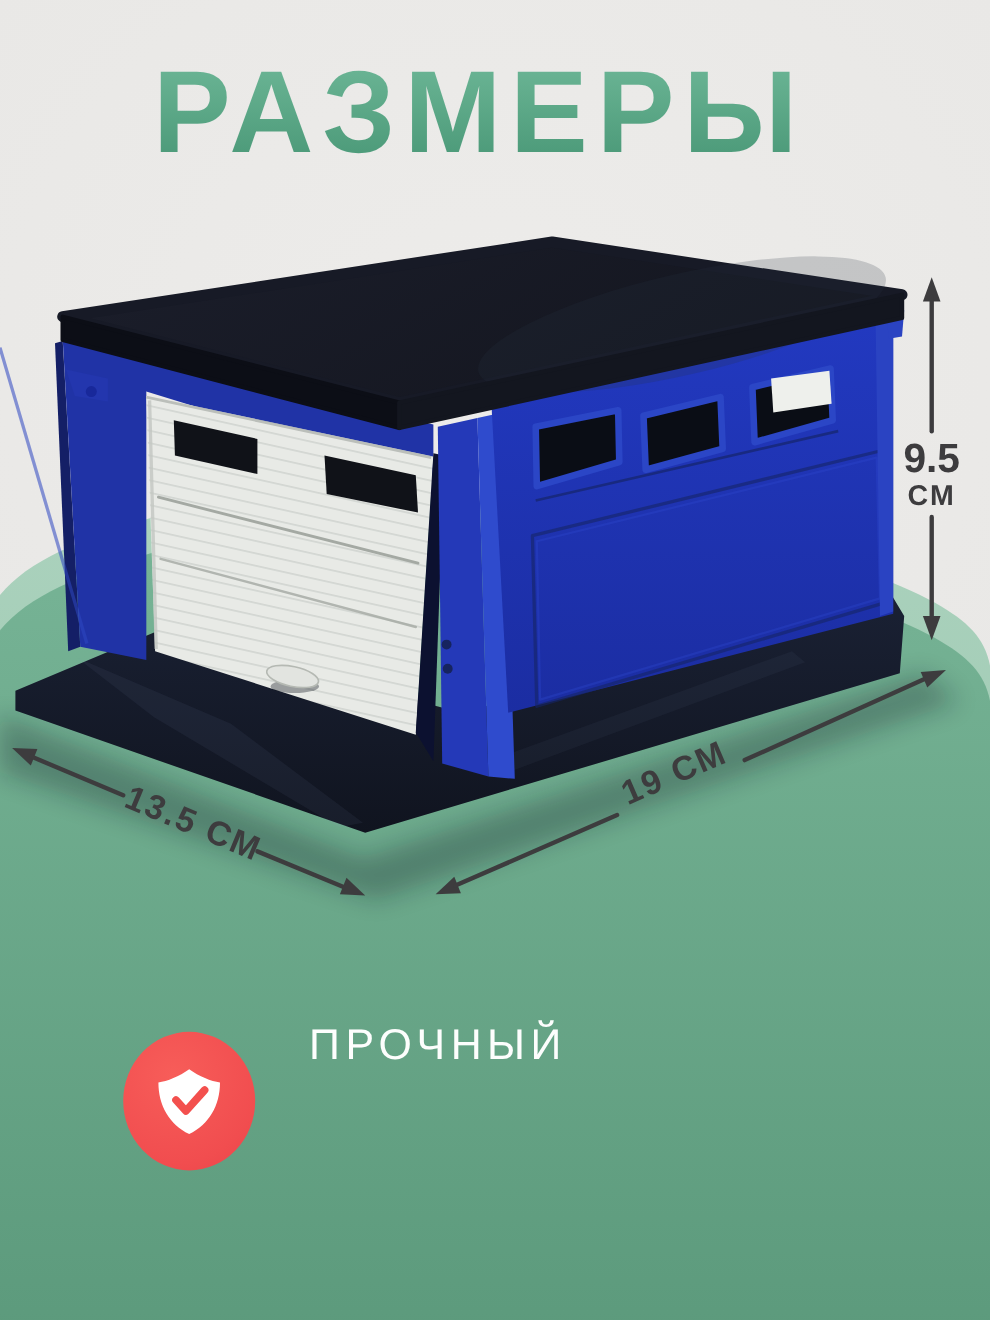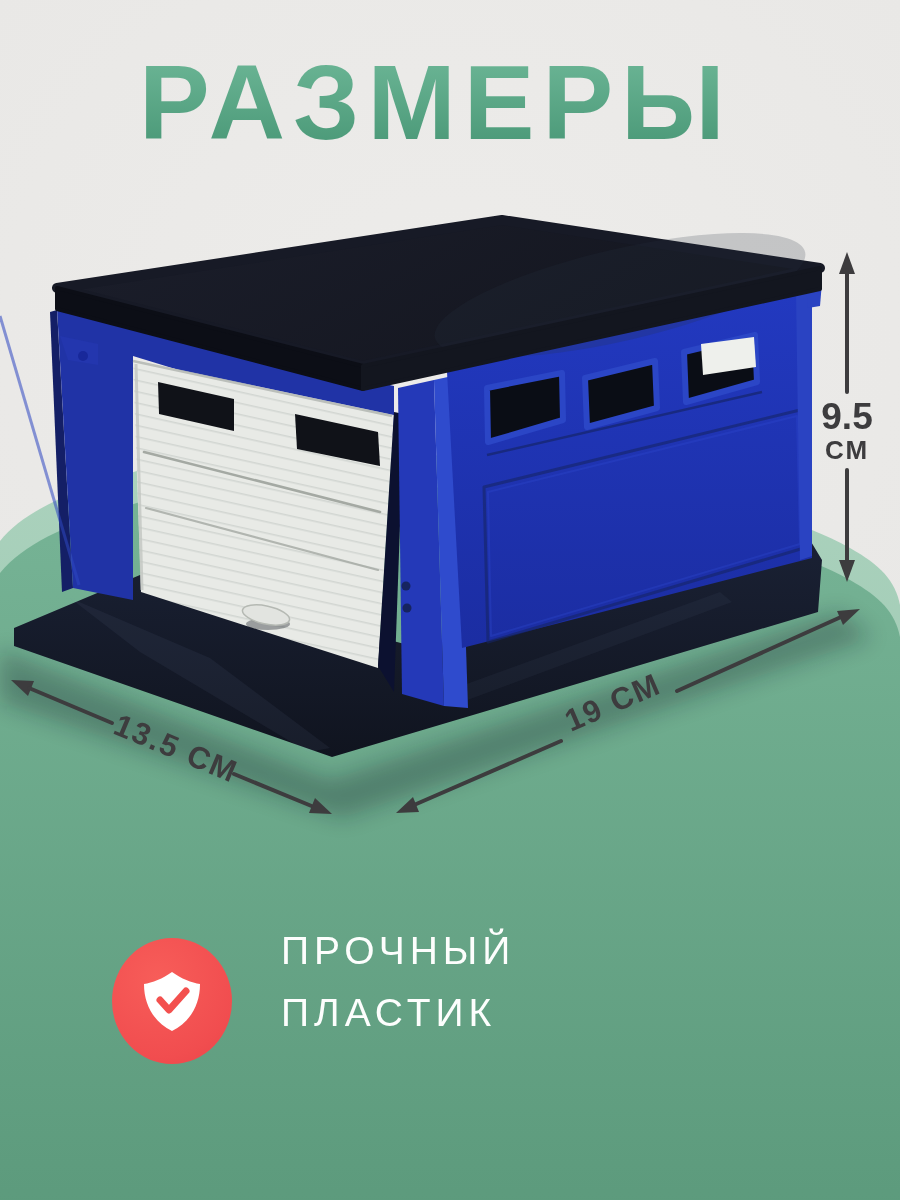--- a/index.html
+++ b/index.html
@@ -145,16 +145,15 @@
 
   <div class="badge">
     <svg width="66" height="72" viewBox="-33 -36 66 72">
       <path d="M0,-29 C9,-22.5 20,-18 28,-17 C28,4 18,21 0,30 C-18,21 -28,4 -28,-17 C-20,-18 -9,-22.5 0,-29 Z" fill="#ffffff"></path>
       <polyline points="-12,-1 -3,9 14,-10" fill="none" stroke="#f3504e" stroke-width="7" stroke-linecap="round" stroke-linejoin="round"></polyline>
     </svg>
   </div>
 
   <div class="features">
     <div>ПРОЧНЫЙ</div>
-    <div>ПЛАСТИК</div>
   </div>
 
 </div>
 
 </body></html>

